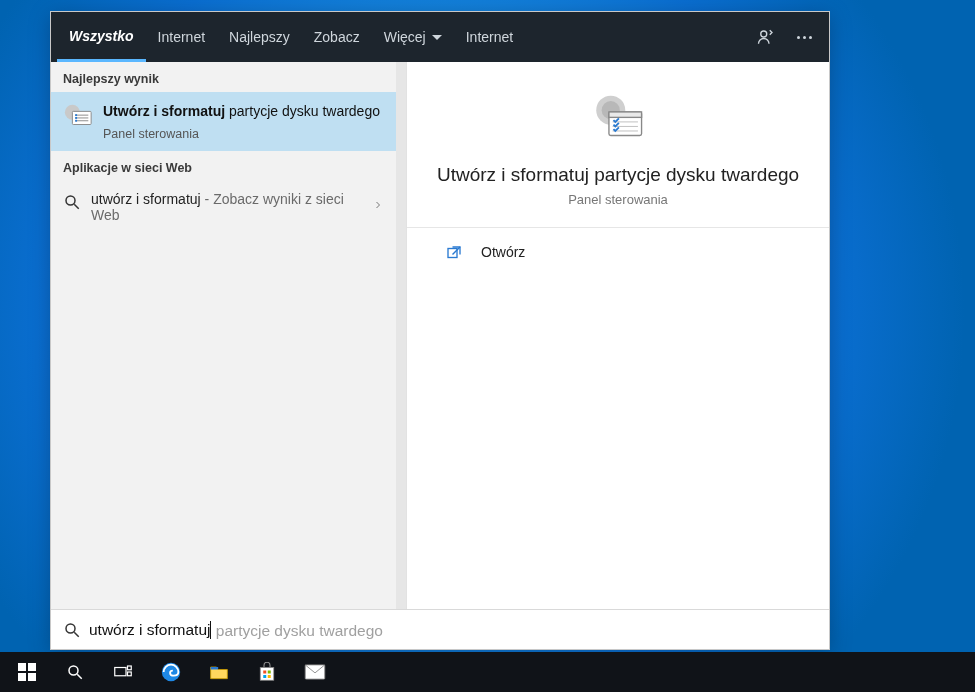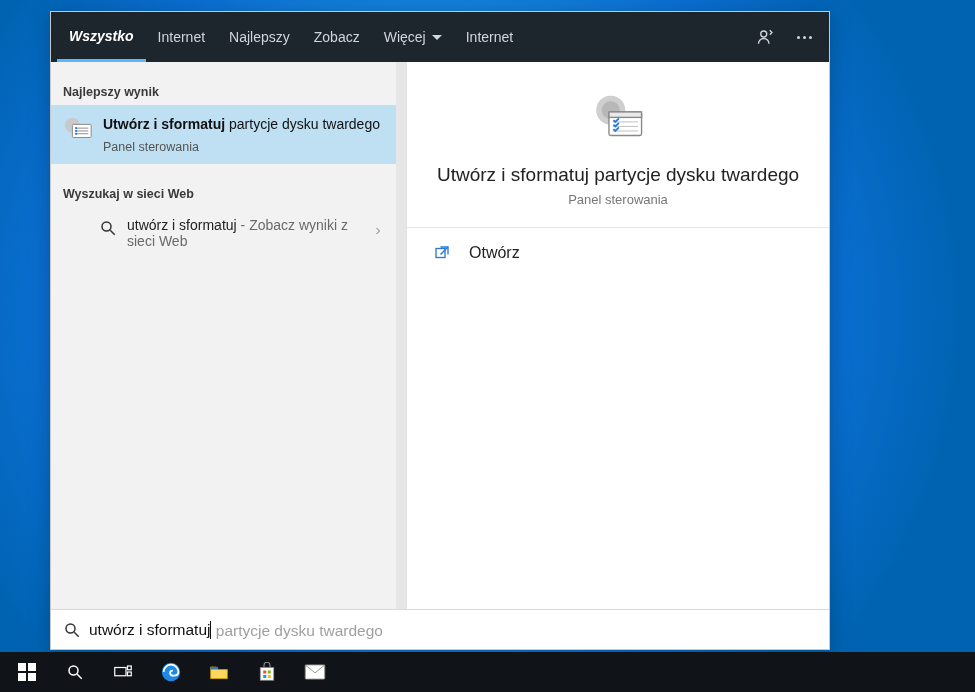--- a/index.html
+++ b/index.html
@@ -47,50 +47,50 @@
 .ellipsis { display: flex; gap: 3px; }
 .ellipsis i { width: 3px; height: 3px; background: #cfd6dc; border-radius: 50%; }
 .people-icon svg { width: 18px; height: 18px; }
 
 .body-row { flex: 1; display: flex; background: #e6e6e6; gap: 10px; padding-right: 0; }
 
 .left-col {
   width: 345px; background: #f2f2f2; display: flex; flex-direction: column;
 }
 .section-title {
-  font-size: 12.5px; color: #3a3a3a; padding: 23px 12px 6px; font-weight: 600;
+  font-size: 12.5px; color: #3a3a3a; padding: 10px 12px 6px; font-weight: 600;
 }
 .best-result {
   background: #bfdff2; padding: 10px 12px 10px 12px; display: flex; gap: 10px; cursor: pointer;
 }
 .best-icon { width: 30px; height: 30px; flex: 0 0 30px; }
 .best-text { font-size: 14px; color: #111; }
 .best-text .line1 { line-height: 1.35; }
 .best-text .sub { font-size: 12.5px; color: #555; margin-top: 6px; }
 .web-result {
-  padding: 10px 12px; display: flex; align-items: flex-start; gap: 10px; cursor: pointer; margin-left: 36px;
+  padding: 10px 12px; display: flex; align-items: flex-start; gap: 10px; cursor: pointer;
 }
 .web-result .magnifier { width: 18px; height: 18px; margin-top: 2px; flex:0 0 18px; }
 .web-text { font-size: 14px; color: #222; flex: 1; }
 .web-text .secondary { color: #6a6a6a; }
 .chevron { width: 12px; height: 12px; margin-top: 6px; }
 .chevron svg { width: 12px; height: 12px; stroke: #777; }
 
 .right-col {
   flex: 1; background: #fff; border-left: 1px solid #e2e2e2; display: flex; flex-direction: column;
 }
 .preview-head {
   padding: 30px 20px 20px; text-align: center; border-bottom: 1px solid #e6e6e6;
 }
 .preview-icon { width: 58px; height: 58px; margin: 0 auto 14px; }
 .preview-title { font-size: 19px; color: #222; font-weight: 400; }
 .preview-sub { font-size: 13px; color: #777; margin-top: 6px; }
 .action-row {
-  display: flex; align-items: flex-end; gap: 18px; padding: 16px 26px; cursor: pointer;
-  font-size: 16px; color: #222;
+  display: flex; align-items: flex-start; gap: 18px; padding: 16px 38px; cursor: pointer;
+  font-size: 14px; color: #222;
 }
 .open-icon { width: 18px; height: 18px; }
 
 .search-bar {
   height: 40px; display: flex; align-items: center; gap: 8px; padding: 0 12px;
   border-top: 1px solid #d9d9d9; background: #fff;
 }
 .search-input-wrap { flex: 1; position: relative; font-size: 15.5px; }
 .search-input {
   width: 100%; border: none; outline: none; font-size: 15.5px; color: #111; background: transparent; padding: 0;
@@ -190,21 +190,21 @@
           </svg>
         </div>
         <div class="best-text">
           <div class="line1">
             <span class="bold">Utwórz i sformatuj</span><span> partycje dysku twardego</span>
           </div>
           <div class="sub">Panel sterowania</div>
         </div>
       </div>
 
-      <div class="section-title">Wyszukaj w sieci Web</div>
+      <div class="section-title">Aplikacje w sieci Web</div>
 
       <div class="web-result">
         <span class="magnifier">
           <svg viewBox="0 0 24 24" width="18" height="18" fill="none" stroke="#333" stroke-width="2">
             <circle cx="10" cy="10" r="6"></circle>
               <line x1="15" y1="15" x2="21" y2="21"></line>
           </svg>
         </span>
         <div class="web-text">
           <span>utwórz i sformatuj</span><span class="secondary"> - </span><span class="secondary">Zobacz wyniki z sieci Web</span>

